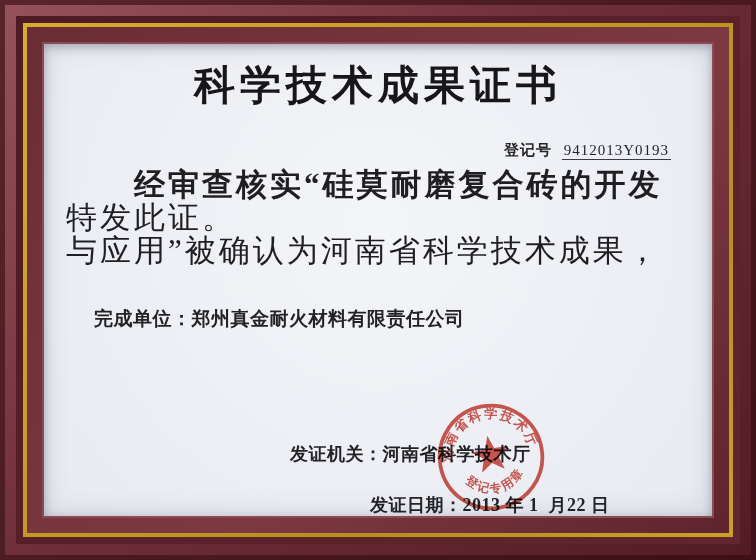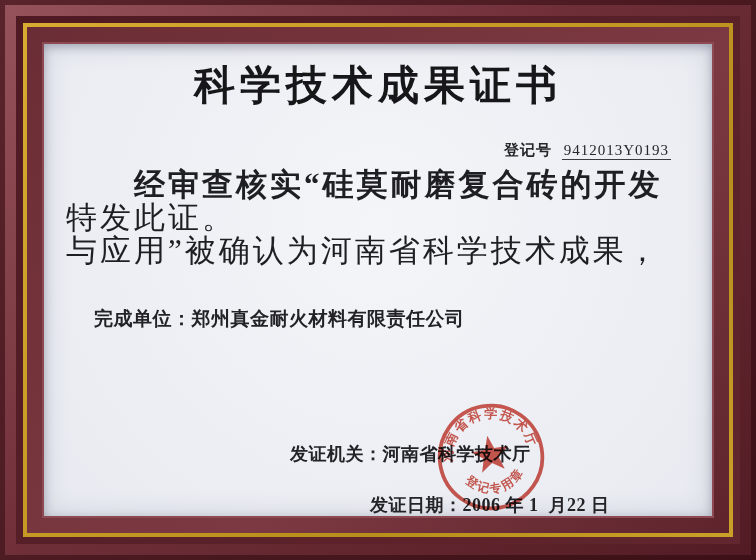--- a/index.html
+++ b/index.html
@@ -62,21 +62,21 @@
 
               <div class="unit">
                 <span>完成单位：</span><span>郑州真金耐火材料有限责任公司</span>
               </div>
 
               <div class="issuer">
                 <span>发证机关：</span><span>河南省科学技术厅</span>
               </div>
 
               <div class="idate">
-                <span>发证日期：</span><span>2006 年 1  月22 日</span>
+                <span>发证日期：</span><span>2013 年 1  月22 日</span>
               </div>
 
               <div class="seal">
                 <svg viewBox="0 0 120 120">
                   <circle cx="60" cy="60" r="55" fill="none" stroke="#c8372b" stroke-width="4"></circle>
                   <defs>
                     <path id="arcTop" d="M 18,60 A 42,42 0 0 1 102,60" fill="none"></path>
                     <path id="arcBottom" d="M 22,60 A 38,38 0 0 0 98,60" fill="none"></path>
                   </defs>
                   <text font-size="14" letter-spacing="2">

